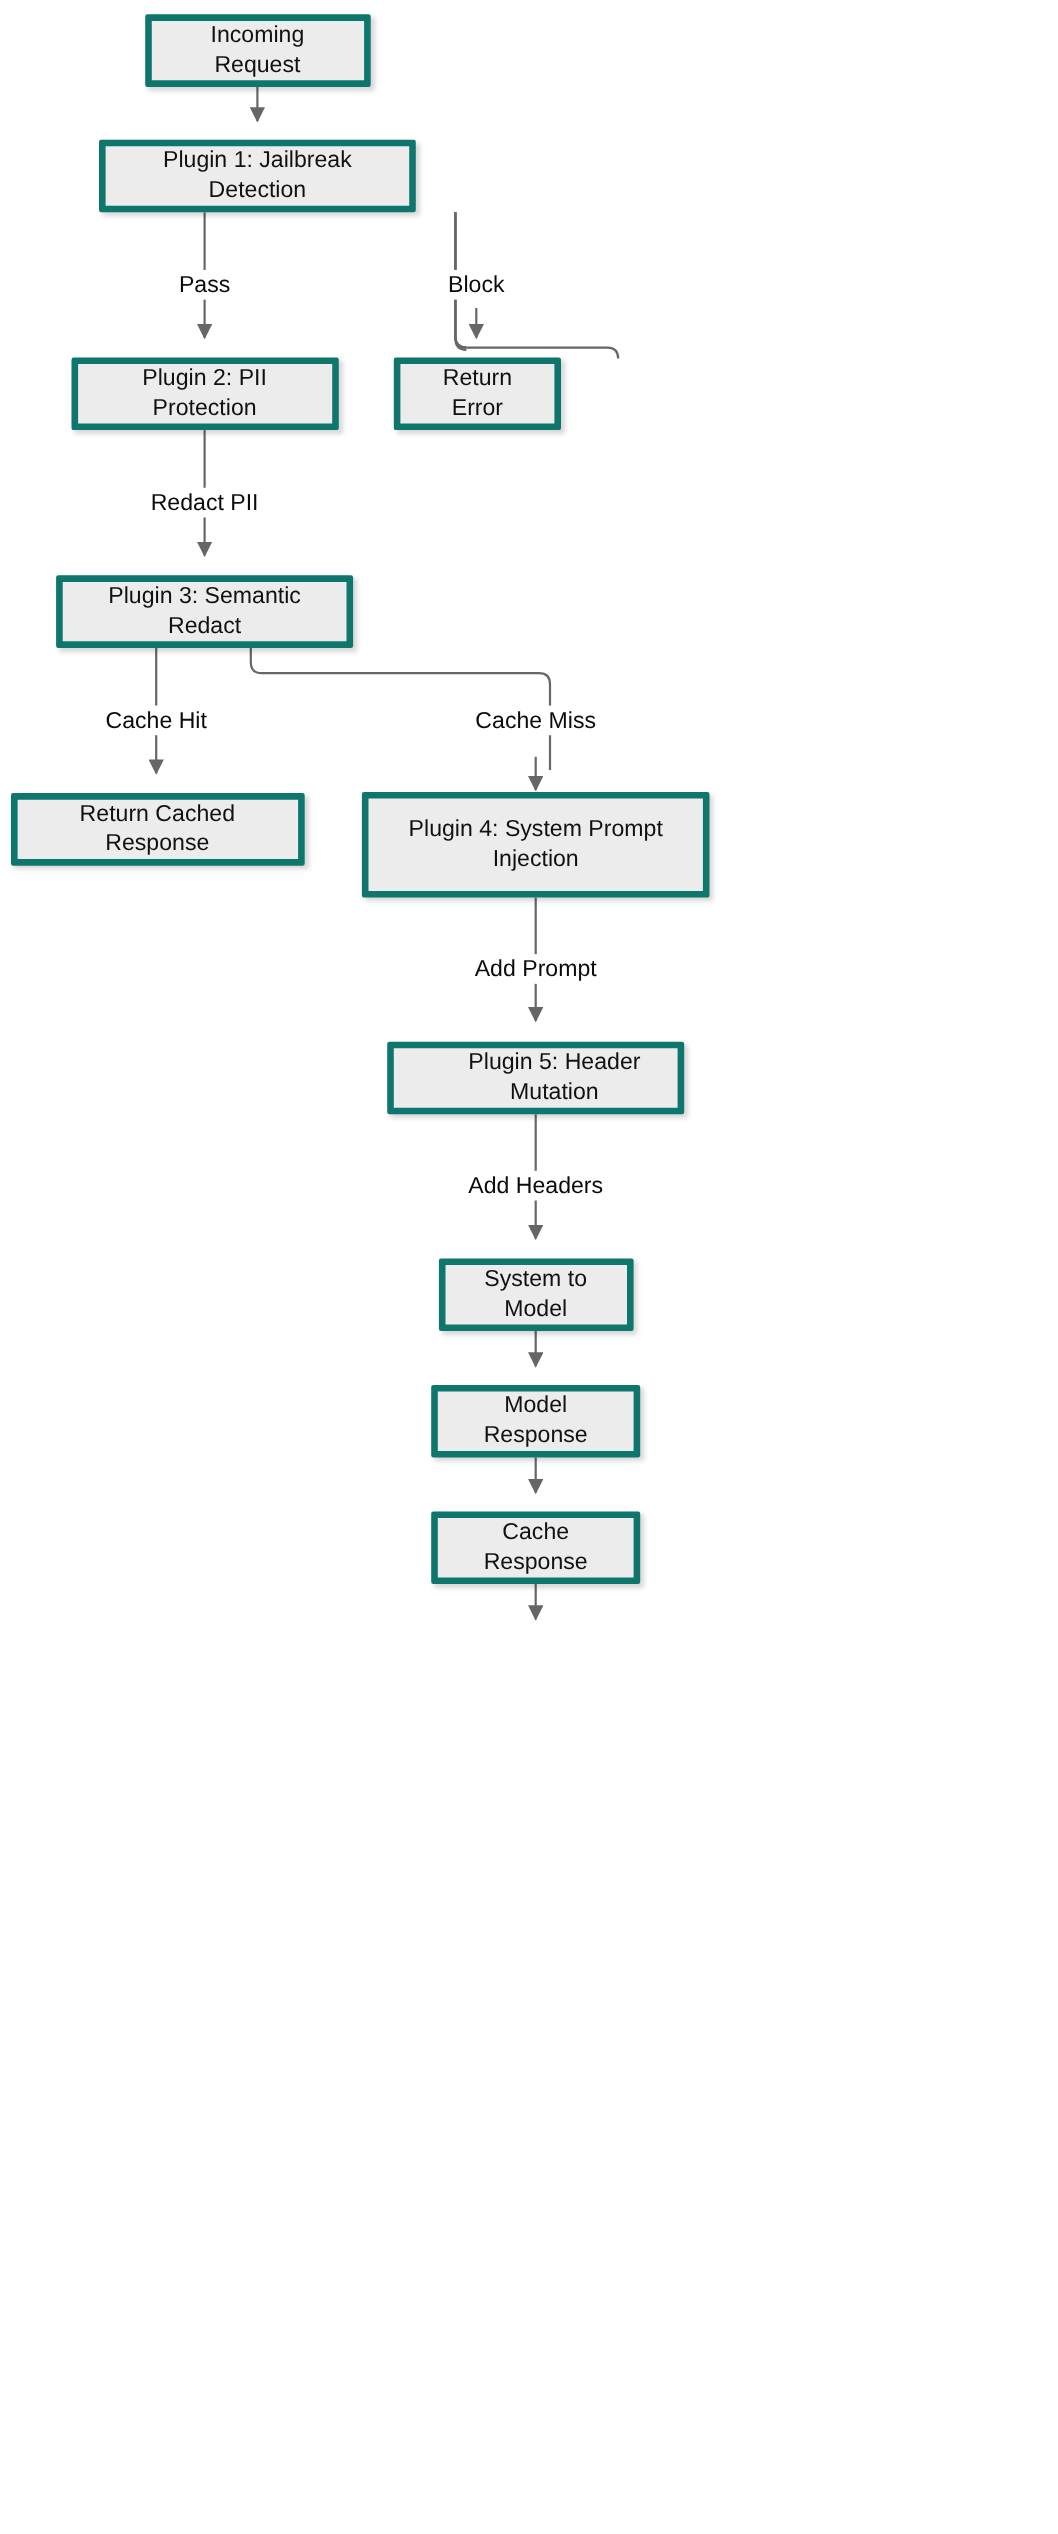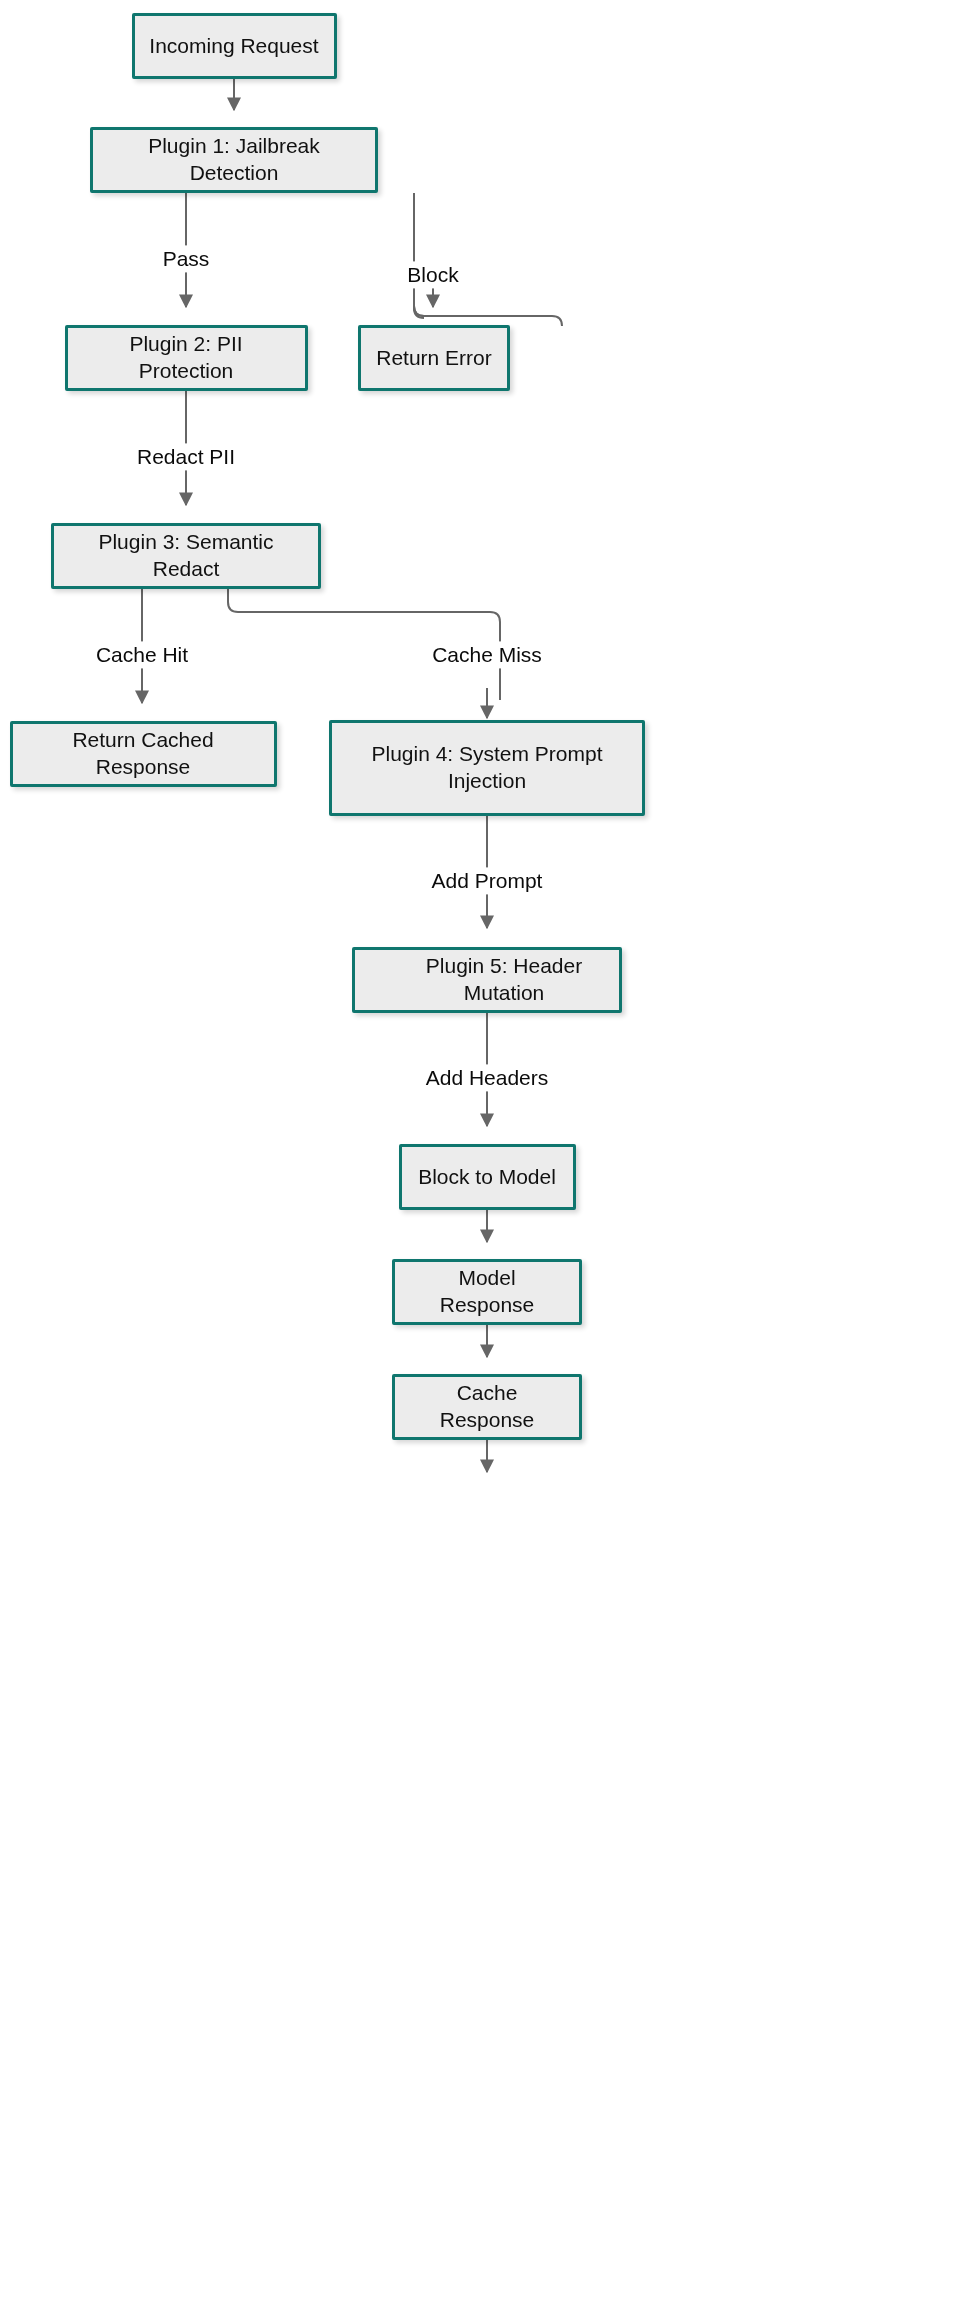--- a/index.html
+++ b/index.html
@@ -30,21 +30,21 @@
     position: absolute;
     left: 0;
     top: 0;
     width: 962px;
     height: 2304px;
   }
   .node {
     position: absolute;
     box-sizing: border-box;
     background: #ececec;
-    border: 3px solid #0f766e;
+    border: 6px solid #0f766e;
     border-radius: 2px;
     box-shadow: 3px 3px 5px rgba(0,0,0,0.16);
     display: flex;
     align-items: center;
     justify-content: center;
     text-align: center;
     color: #111111;
     font-size: 21px;
     line-height: 1.28;
     font-family: "Liberation Sans", sans-serif;
@@ -136,34 +136,34 @@
     <div class="node" style="width: 316px; height: 96px; left: 329px; top: 720px;">
       <span class="node-label">Plugin 4: System Prompt
 Injection</span>
     </div>
 
     <div class="node" style="width: 270px; height: 66px; left: 352px; top: 947px; padding-left: 48px;">
       <span class="node-label">Plugin 5: Header Mutation</span>
     </div>
 
     <div class="node" style="width: 177px; height: 66px; left: 398.5px; top: 1144px;">
-      <span class="node-label">Block to Model</span>
+      <span class="node-label">System to Model</span>
     </div>
 
     <div class="node" style="width: 190px; height: 66px; left: 392px; top: 1259px;">
       <span class="node-label">Model Response</span>
     </div>
 
     <div class="node" style="width: 190px; height: 66px; left: 392px; top: 1374px;">
       <span class="node-label">Cache Response</span>
     </div>
 
 
     <div class="edge-label" style="left: 186px; top: 259px;">Pass</div>
-    <div class="edge-label" style="left: 433px; top: 259px; margin-top: 16px;">Block</div>
+    <div class="edge-label" style="left: 433px; top: 259px;">Block</div>
     <div class="edge-label" style="left: 186px; top: 457px;">Redact PII</div>
     <div class="edge-label" style="left: 142px; top: 655px;">Cache Hit</div>
     <div class="edge-label" style="left: 487px; top: 655px;">Cache Miss</div>
     <div class="edge-label" style="left: 487px; top: 881px;">Add Prompt</div>
     <div class="edge-label" style="left: 487px; top: 1078px;">Add Headers</div>
 
   </div>
 </div>
 
 </body></html>

